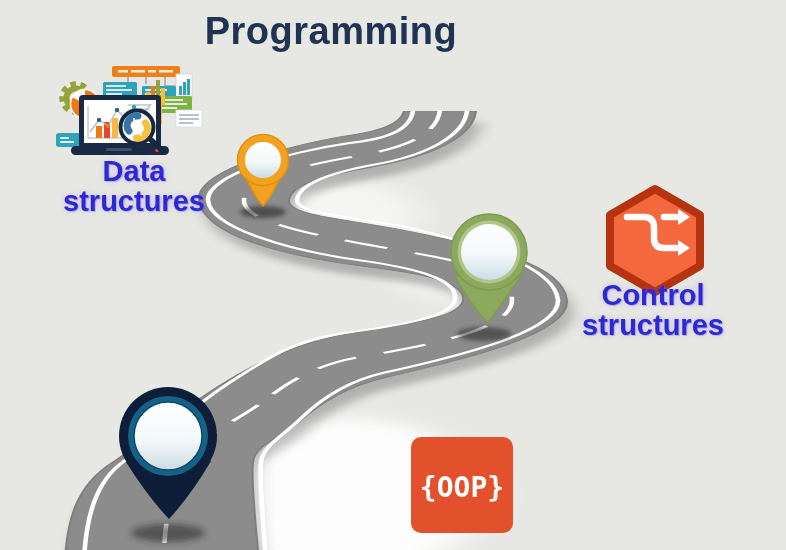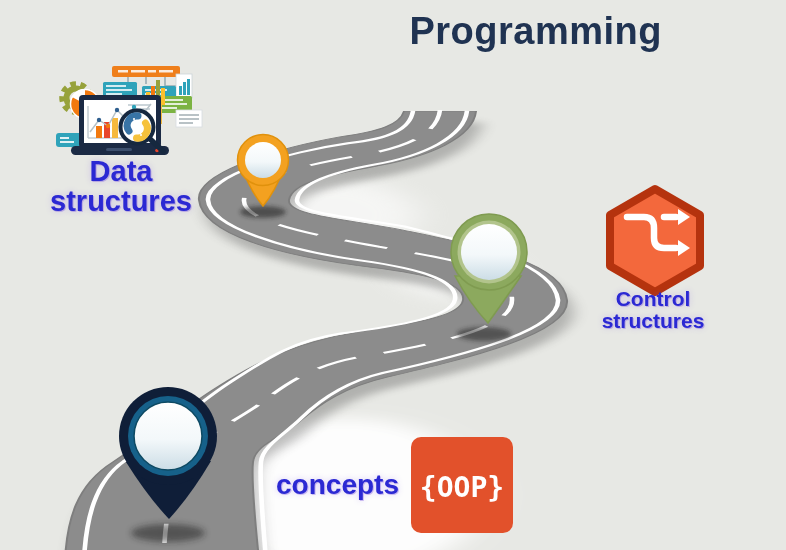--- a/index.html
+++ b/index.html
@@ -1,25 +1,25 @@
 <!DOCTYPE html>
 <html><head>
 <meta charset="utf-8">
 <style>
   html,body{margin:0;padding:0;background:#cfcfcf;}
   .stage{position:relative;width:786px;height:550px;background:#e7e8e4;overflow:hidden;
          font-family:"Liberation Sans",sans-serif;}
   .stage svg.scene{position:absolute;left:0;top:0;}
-  .page-title{position:absolute;left:0;top:10px;width:662px;text-align:right;
+  .page-title{position:absolute;left:0;top:10px;width:662px;text-align:center;
     font-size:38px;font-weight:700;color:#203352;letter-spacing:.5px;}
   .ms-label{position:absolute;text-align:center;font-weight:700;color:#2b29d3;line-height:1.04;
     text-shadow:1px 1px 0 rgba(120,80,220,.35),0 0 6px rgba(130,90,230,.30);}
   .ms-label .l1,.ms-label .l2{display:block;}
-  #label-data{left:25px;top:156px;width:192px;font-size:29px;}
-  #label-control{left:548px;top:288px;width:210px;font-size:21px;}
+  #label-data{left:38px;top:156px;width:192px;font-size:29px;}
+  #label-control{left:548px;top:280px;width:210px;font-size:29px;}
   #label-oop{left:250px;top:470px;width:175px;font-size:28px;}
 </style>
 </head>
 <body>
 
 <div class="stage">
 
 <svg class="scene" width="786" height="550" viewBox="0 0 786 550">
   <defs>
     <linearGradient id="pinFace" x1="0" y1="0" x2="0" y2="1">
@@ -245,16 +245,15 @@
   <span class="l1">Data</span>
   <span class="l2">structures</span>
 </div>
 
 <div id="label-control" class="ms-label">
   <span class="l1">Control</span>
   <span class="l2">structures</span>
 </div>
 
 <div id="label-oop" class="ms-label">
-  <span class="l2">concepts</span>
 </div>
 
 </div>
 
 </body></html>

